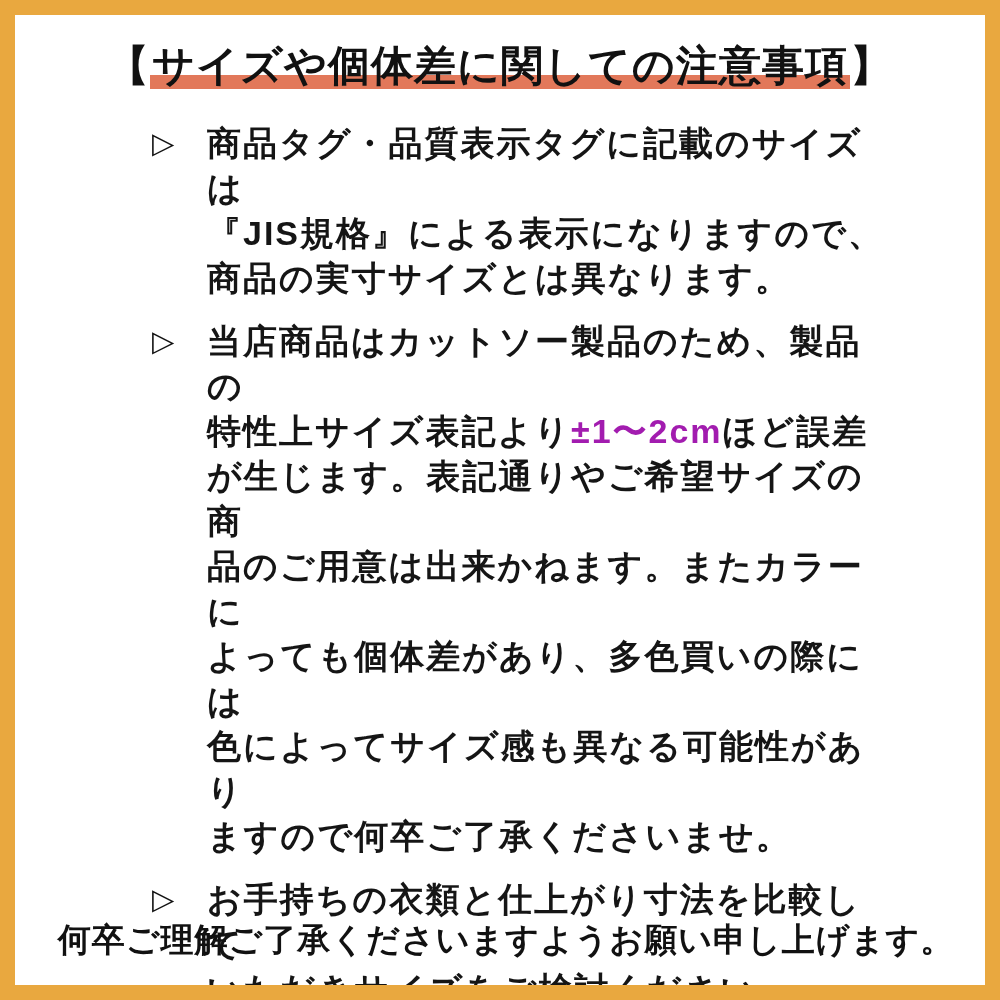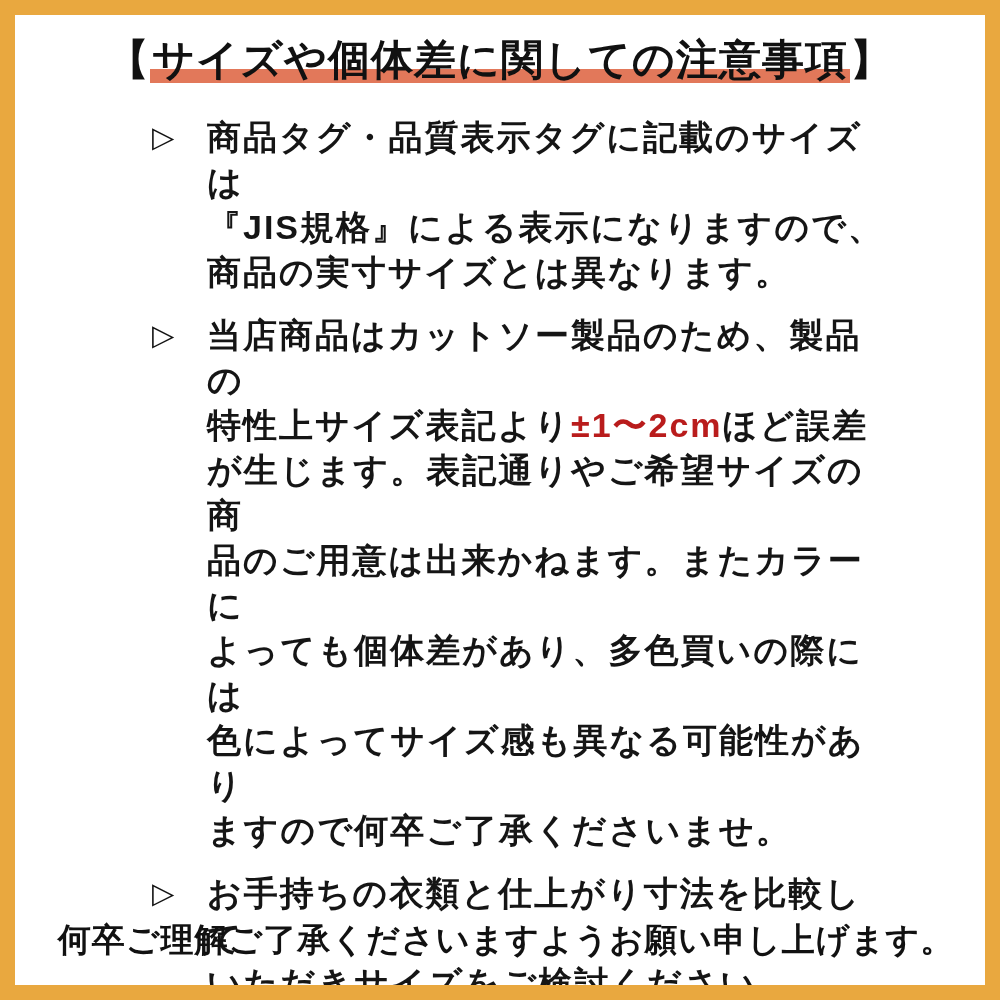--- a/index.html
+++ b/index.html
@@ -12,21 +12,21 @@
     width: 1000px;
     height: 1000px;
     box-sizing: border-box;
     border: 15px solid #E9A83F;
     background: #ffffff;
     font-family: "Liberation Sans", "DejaVu Sans", sans-serif;
     color: #111111;
     overflow: hidden;
   }
   .title {
-    margin-top: 20px;
+    margin-top: 26px;
     text-align: center;
     font-size: 42px;
     font-weight: bold;
     letter-spacing: 1px;
     line-height: 50px;
     white-space: nowrap;
   }
   .title .hl {
     background-image: linear-gradient(#E2785A, #E2785A);
     background-repeat: no-repeat;
@@ -88,21 +88,21 @@
     <div class="bullet">
       <span class="marker">▷</span>
       <span class="btext">商品タグ・品質表示タグに記載のサイズは
 『JIS規格』による表示になりますので、
 商品の実寸サイズとは異なります。</span>
     </div>
 
     <div class="bullet">
       <span class="marker">▷</span>
       <span class="btext"><span>当店商品はカットソー製品のため、製品の
-特性上サイズ表記より</span><span class="red" style="color: #b91c1c;">±1〜2cm</span><span>ほど誤差
+特性上サイズ表記より</span><span class="red" style="color: #a21caf;">±1〜2cm</span><span>ほど誤差
 が生じます。表記通りやご希望サイズの商
 品のご用意は出来かねます。またカラーに
 よっても個体差があり、多色買いの際には
 色によってサイズ感も異なる可能性があり
 ますので何卒ご了承くださいませ。</span></span>
     </div>
 
     <div class="bullet">
       <span class="marker">▷</span>
       <span class="btext">お手持ちの衣類と仕上がり寸法を比較して

